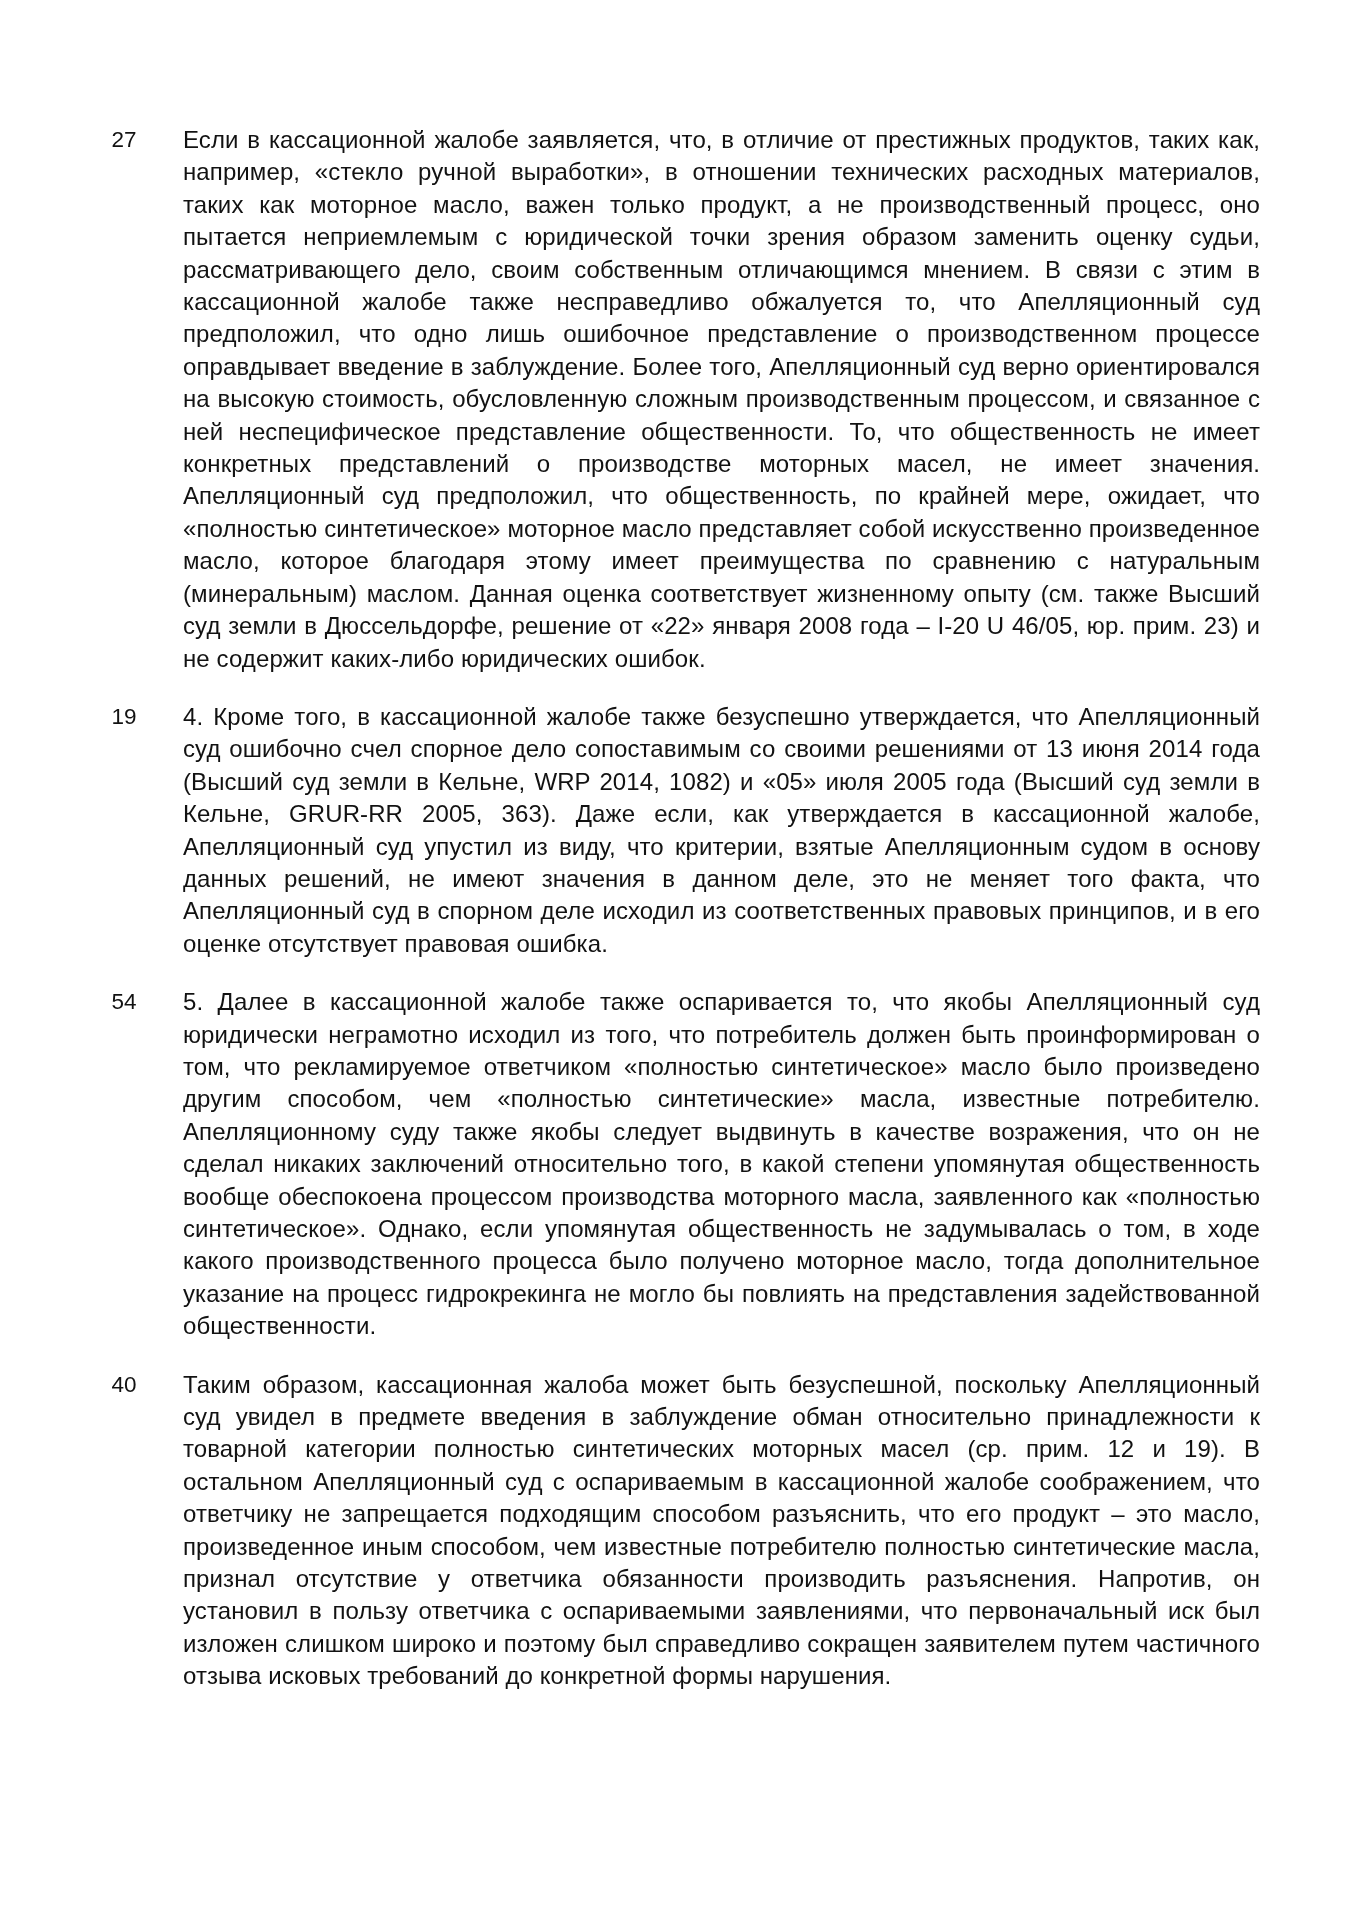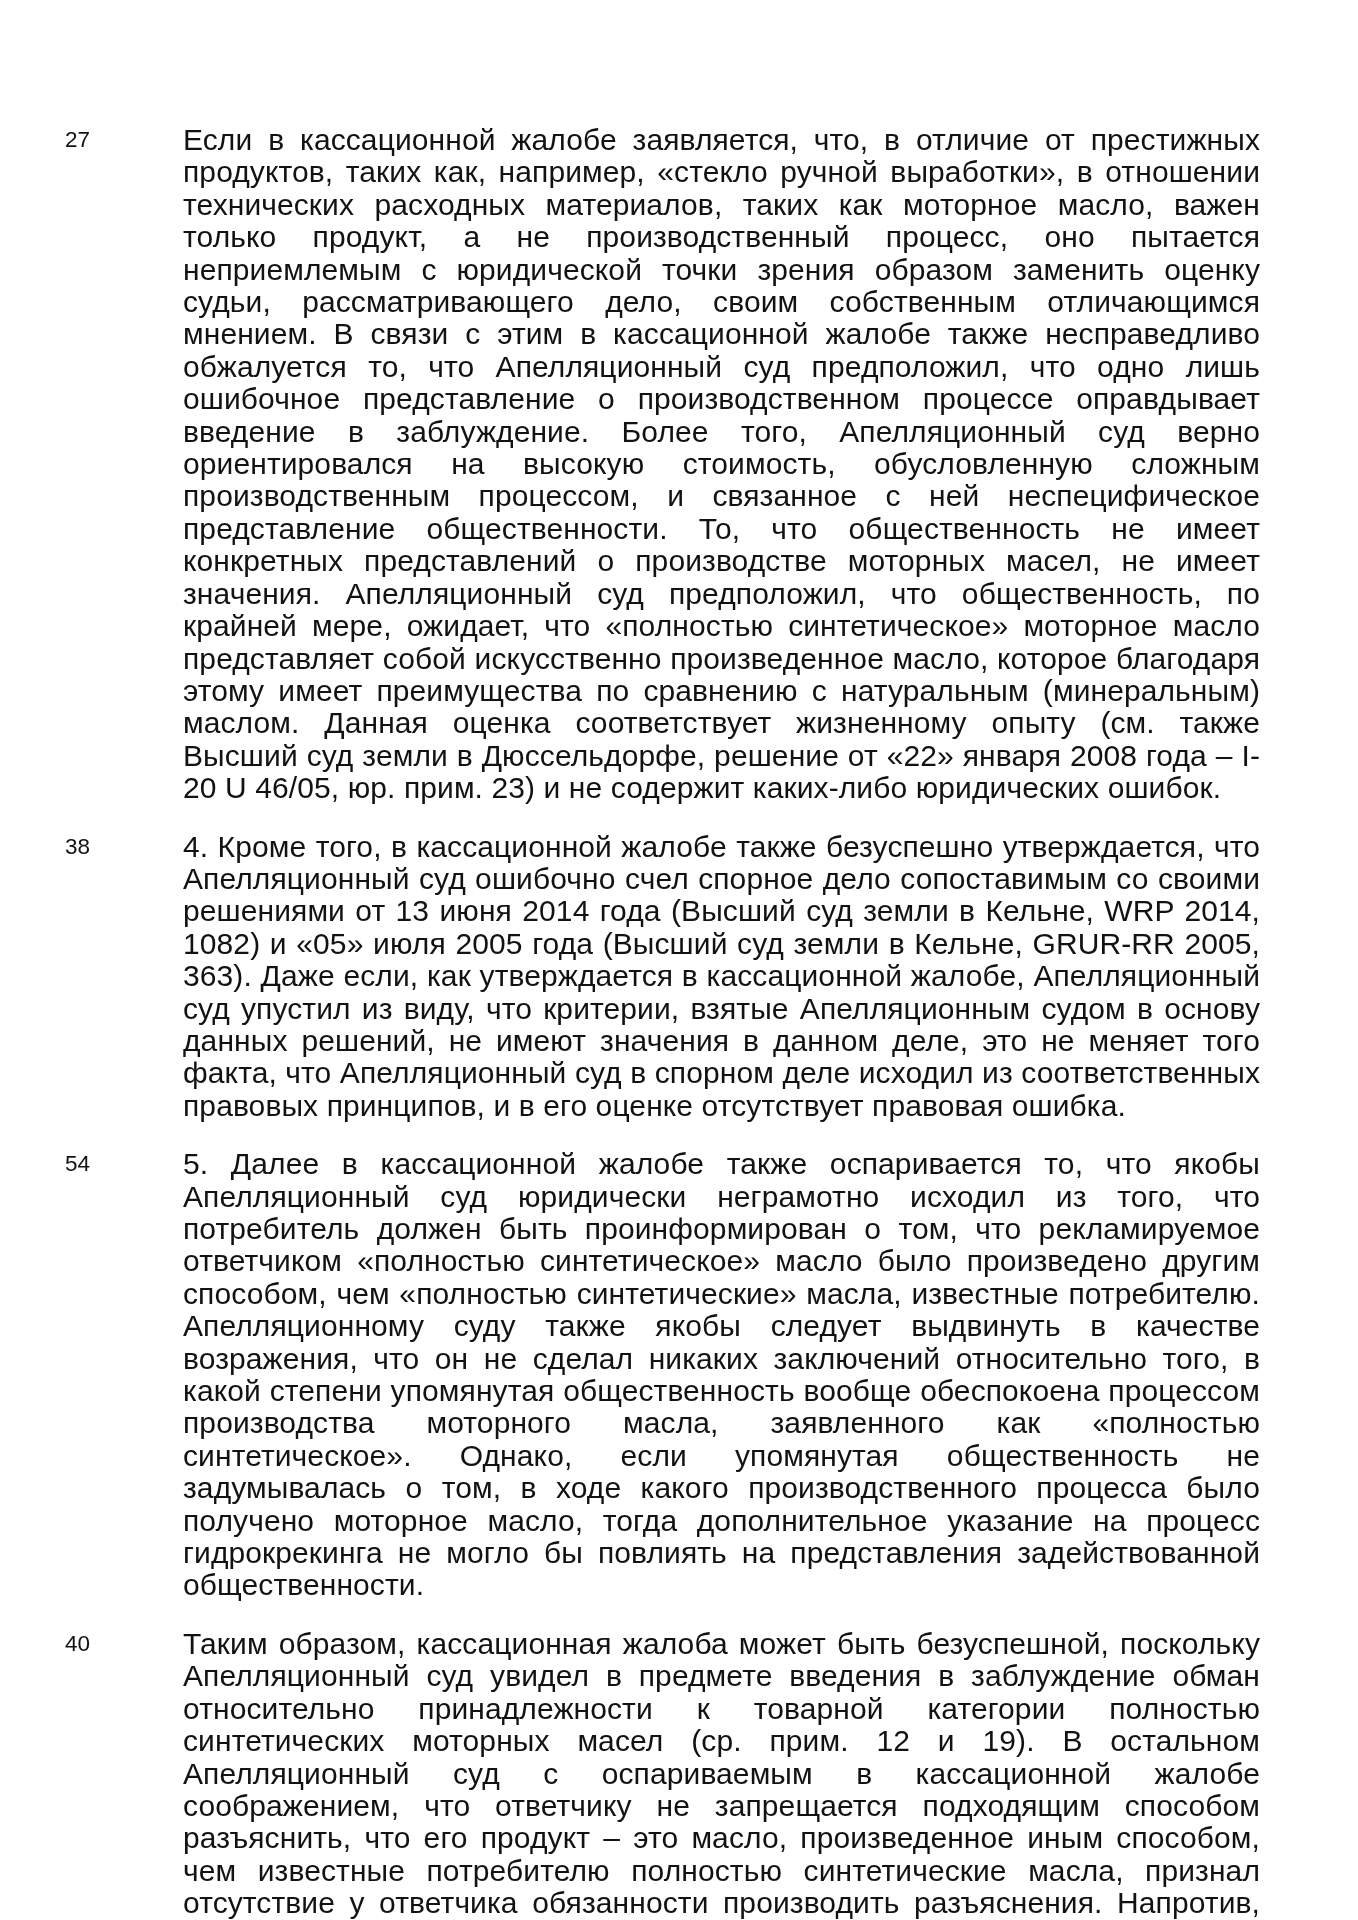--- a/index.html
+++ b/index.html
@@ -21,44 +21,44 @@
     display: flex;
     align-items: flex-start;
     margin-bottom: 26px;
   }
   .para-num {
     flex: 0 0 118px;
     width: 118px;
     font-size: 22.5px;
     line-height: 32.4px;
     color: #121212;
-    text-align: left;
+    text-align: center;
   }
   .para-text {
     flex: 1 1 auto;
-    font-size: 30px;
+    font-size: 24px;
     line-height: 32.4px;
     color: #121212;
     text-align: justify;
     text-align-last: left;
     letter-spacing: 0.1px;
   }
 </style>
 </head>
 <body>
 
 <main class="page">
 
   <section class="para">
     <div class="para-num">27</div>
     <div class="para-text">Если в кассационной жалобе заявляется, что, в отличие от престижных продуктов, таких как, например, «стекло ручной выработки», в отношении технических расходных материалов, таких как моторное масло, важен только продукт, а не производственный процесс, оно пытается неприемлемым с юридической точки зрения образом заменить оценку судьи, рассматривающего дело, своим собственным отличающимся мнением. В связи с этим в кассационной жалобе также несправедливо обжалуется то, что Апелляционный суд предположил, что одно лишь ошибочное представление о производственном процессе оправдывает введение в заблуждение. Более того, Апелляционный суд верно ориентировался на высокую стоимость, обусловленную сложным производственным процессом, и связанное с ней неспецифическое представление общественности. То, что общественность не имеет конкретных представлений о производстве моторных масел, не имеет значения. Апелляционный суд предположил, что общественность, по крайней мере, ожидает, что «полностью синтетическое» моторное масло представляет собой искусственно произведенное масло, которое благодаря этому имеет преимущества по сравнению с натуральным (минеральным) маслом. Данная оценка соответствует жизненному опыту (см. также Высший суд земли в Дюссельдорфе, решение от «22» января 2008 года – I-20 U 46/05, юр. прим. 23) и не содержит каких-либо юридических ошибок.</div>
   </section>
 
   <section class="para">
-    <div class="para-num">38</div>
+    <div class="para-num">19</div>
     <div class="para-text">4. Кроме того, в кассационной жалобе также безуспешно утверждается, что Апелляционный суд ошибочно счел спорное дело сопоставимым со своими решениями от 13 июня 2014 года (Высший суд земли в Кельне, WRP 2014, 1082) и «05» июля 2005 года (Высший суд земли в Кельне, GRUR-RR 2005, 363). Даже если, как утверждается в кассационной жалобе, Апелляционный суд упустил из виду, что критерии, взятые Апелляционным судом в основу данных решений, не имеют значения в данном деле, это не меняет того факта, что Апелляционный суд в спорном деле исходил из соответственных правовых принципов, и в его оценке отсутствует правовая ошибка.</div>
   </section>
 
   <section class="para">
     <div class="para-num">54</div>
     <div class="para-text">5. Далее в кассационной жалобе также оспаривается то, что якобы Апелляционный суд юридически неграмотно исходил из того, что потребитель должен быть проинформирован о том, что рекламируемое ответчиком «полностью синтетическое» масло было произведено другим способом, чем «полностью синтетические» масла, известные потребителю. Апелляционному суду также якобы следует выдвинуть в качестве возражения, что он не сделал никаких заключений относительно того, в какой степени упомянутая общественность вообще обеспокоена процессом производства моторного масла, заявленного как «полностью синтетическое». Однако, если упомянутая общественность не задумывалась о том, в ходе какого производственного процесса было получено моторное масло, тогда дополнительное указание на процесс гидрокрекинга не могло бы повлиять на представления задействованной общественности.</div>
   </section>
 
   <section class="para">
     <div class="para-num">40</div>

